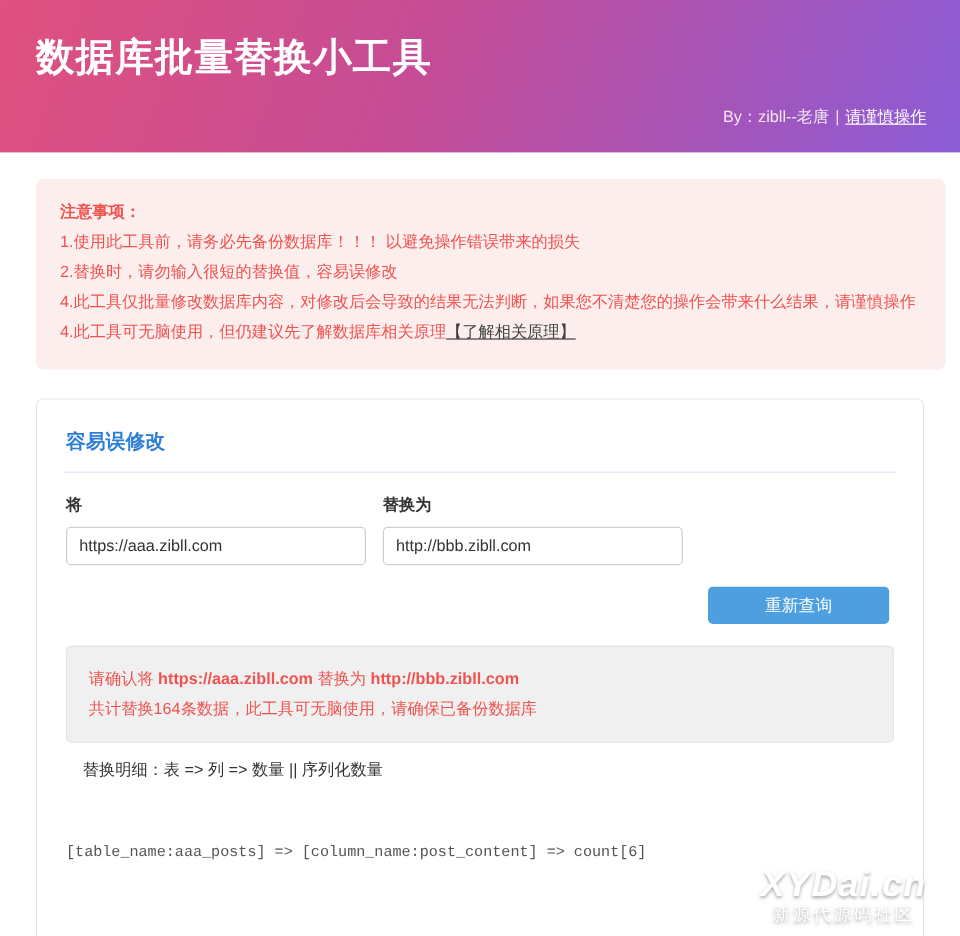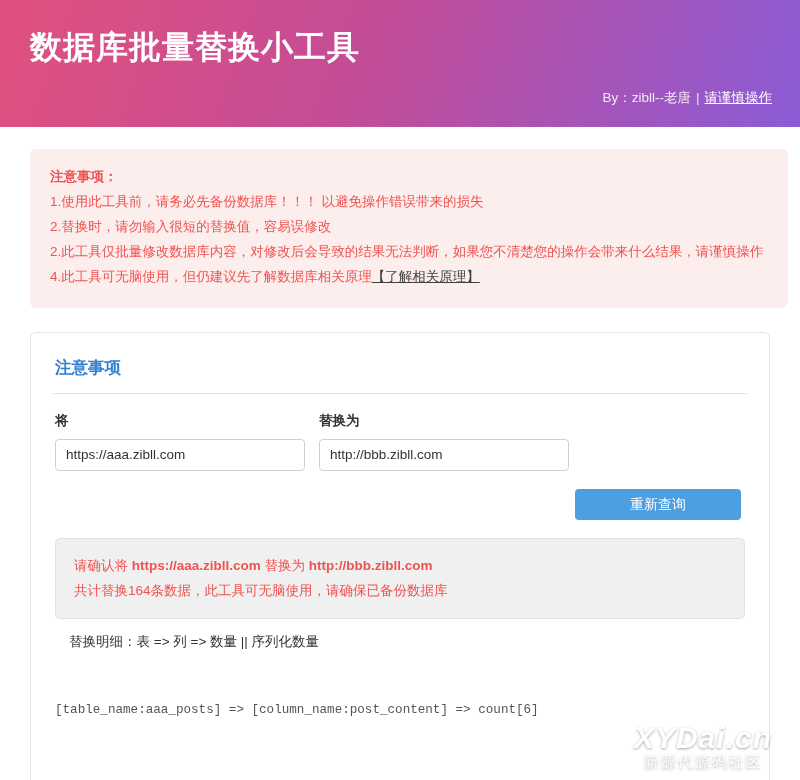--- a/index.html
+++ b/index.html
@@ -103,21 +103,21 @@
     outline: none;
   }
 
   .buttons {
     display: flex;
     justify-content: flex-end;
     gap: 14px;
     margin: 18px 6px 0 0;
   }
   .btn {
-    width: 166px;
+    width: 151px;
     height: 31px;
     border: none;
     border-radius: 4px;
     color: #fff;
     font-size: 14px;
     font-family: "Liberation Sans", sans-serif;
     cursor: pointer;
     line-height: 31px;
     text-align: center;
     padding: 0;
@@ -185,26 +185,26 @@
     <h1 class="header-title">数据库批量替换小工具</h1>
     <div class="header-by">
       <span>By：</span><span>zibll--老唐</span><span class="sep">|</span><a href="#">请谨慎操作</a>
     </div>
   </div>
 
   <div class="notice">
     <div class="n-title">注意事项：</div>
     <div>1.使用此工具前，请务必先备份数据库！！！ 以避免操作错误带来的损失</div>
     <div>2.替换时，请勿输入很短的替换值，容易误修改</div>
-    <div>2.此工具仅批量修改数据库内容，对修改后会导致的结果无法判断，如果您不清楚您的操作会带来什么结果，请谨慎操作</div>
+    <div>4.此工具仅批量修改数据库内容，对修改后会导致的结果无法判断，如果您不清楚您的操作会带来什么结果，请谨慎操作</div>
     <div><span>4.此工具可无脑使用，但仍建议先了解数据库相关原理</span><a href="#">【了解相关原理】</a></div>
   </div>
 
   <div class="card">
-    <div class="card-title">注意事项</div>
+    <div class="card-title">容易误修改</div>
 
     <div class="fields">
       <div class="field">
         <div class="field-label">将</div>
         <input type="text" value="https://aaa.zibll.com" style="">
       </div>
       <div class="field">
         <div class="field-label">替换为</div>
         <input type="text" value="http://bbb.zibll.com" style="">
       </div>

